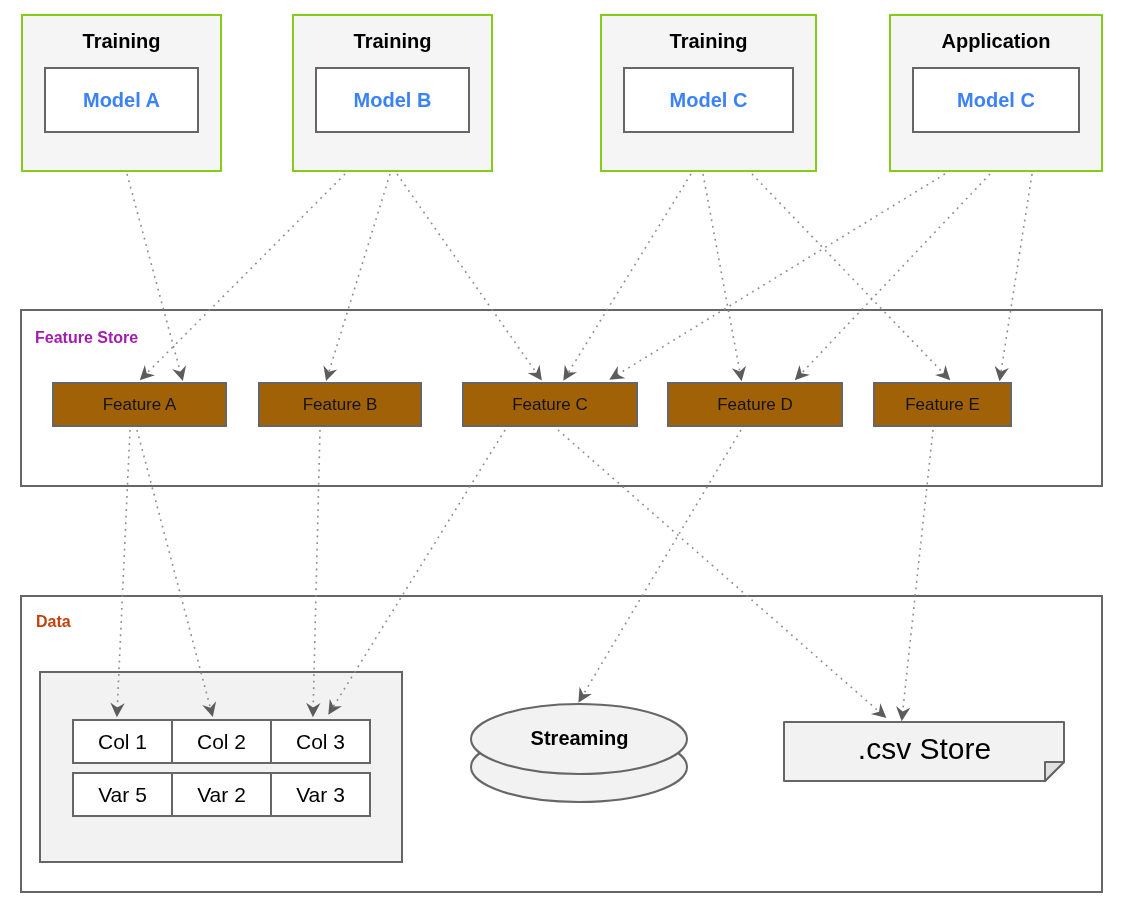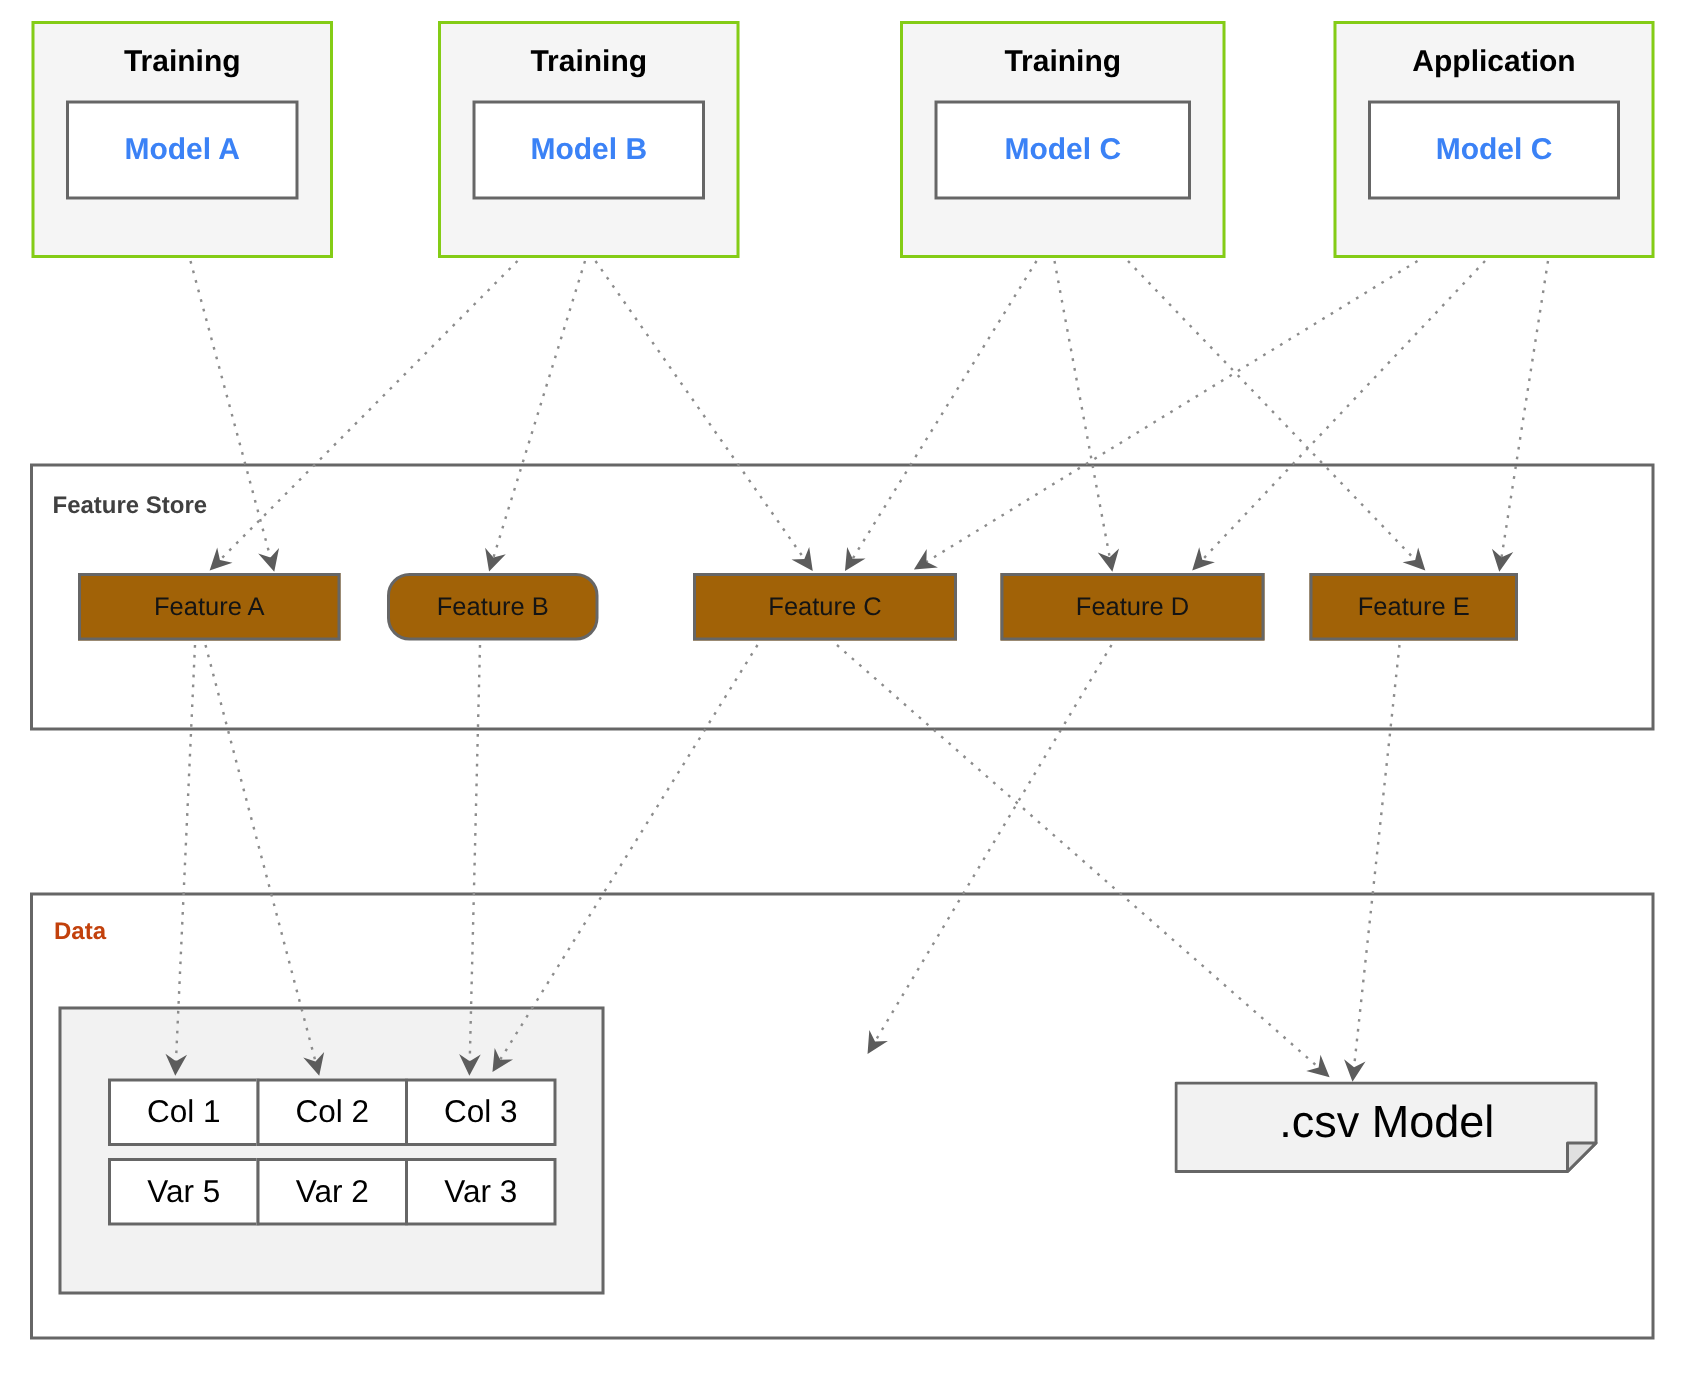--- a/index.html
+++ b/index.html
@@ -16,26 +16,26 @@
                display:flex; align-items:center; justify-content:center; }
   .model-label { font-size:20px; font-weight:bold; color:#3b82f6; }
   .b1 { left:21px;  width:201px; }
   .b2 { left:292px; width:201px; }
   .b3 { left:600px; width:217px; }
   .b4 { left:889px; width:214px; }
 
   
   .feature-store { position:absolute; left:20px; top:309px; width:1083px; height:178px;
                    background:#ffffff; border:2px solid #666666; }
-  .fs-label { position:absolute; left:13px; top:18px; font-size:16px; font-weight:bold; color:#404040; }
+  .fs-label { position:absolute; left:13px; top:18px; font-size:16px; font-weight:bold; color:#a21caf; }
   .feature { position:absolute; top:382px; height:45px; background:#a16207; border:2px solid #666666;
              display:flex; align-items:center; justify-content:center;
              font-size:17px; color:#141414; }
   .fA { left:52px;  width:175px; }
-  .fB { left:258px; width:141px;border-radius:15px; }
+  .fB { left:258px; width:164px; }
   .fC { left:462px; width:176px; }
   .fD { left:667px; width:176px; }
   .fE { left:873px; width:139px; }
 
   
   .data-box { position:absolute; left:20px; top:595px; width:1083px; height:298px;
               background:#ffffff; border:2px solid #666666; }
   .data-label { position:absolute; left:14px; top:16px; font-size:16px; font-weight:bold; color:#c2410c; }
   .table-group { position:absolute; left:39px; top:671px; width:364px; height:192px;
                  background:#f2f2f2; border:2px solid #666666;padding-left:24px; }
@@ -109,27 +109,34 @@
       <div class="cell">Col 2</div>
       <div class="cell">Col 3</div>
     </div>
     <div class="cell-row row2">
       <div class="cell">Var 5</div>
       <div class="cell">Var 2</div>
       <div class="cell">Var 3</div>
     </div>
   </div>
 
+  <div class="streaming-wrap">
+    <svg width="223" height="104" viewBox="0 0 223 104">
+      <ellipse cx="111" cy="66" rx="108" ry="35" fill="#f2f2f2" stroke="#666666" stroke-width="2"></ellipse>
+      <ellipse cx="111" cy="38" rx="108" ry="35" fill="#f2f2f2" stroke="#666666" stroke-width="2"></ellipse>
+    </svg>
+    <div class="streaming-label">Streaming</div>
+  </div>
 
   <div class="csv-wrap">
     <svg width="283" height="62" viewBox="0 0 283 62">
       <path d="M1,1 L281,1 L281,41 L262,60 L1,60 Z" fill="#f2f2f2" stroke="#666666" stroke-width="2" stroke-linejoin="round"></path>
       <path d="M281,41 L262,41 L262,60 Z" fill="#e0e0e0" stroke="#666666" stroke-width="2" stroke-linejoin="round"></path>
     </svg>
-    <div class="csv-label">.csv Model</div>
+    <div class="csv-label">.csv Store</div>
   </div>
 
   <svg class="overlay" xmlns="http://www.w3.org/2000/svg">
     <defs>
       <marker id="arrowhead" viewBox="0 0 10 10" refX="7.5" refY="5" markerWidth="10" markerHeight="10" orient="auto">
         <path d="M0.5,0.5 L9.5,5 L0.5,9.5 L3.4,5 Z" fill="#5c5c5c"></path>
       </marker>
     </defs>
   <line x1="127" y1="174" x2="182" y2="378" class="edge" marker-end="url(#arrowhead)"></line>
       <line x1="345" y1="174" x2="142" y2="378" class="edge" marker-end="url(#arrowhead)"></line>

